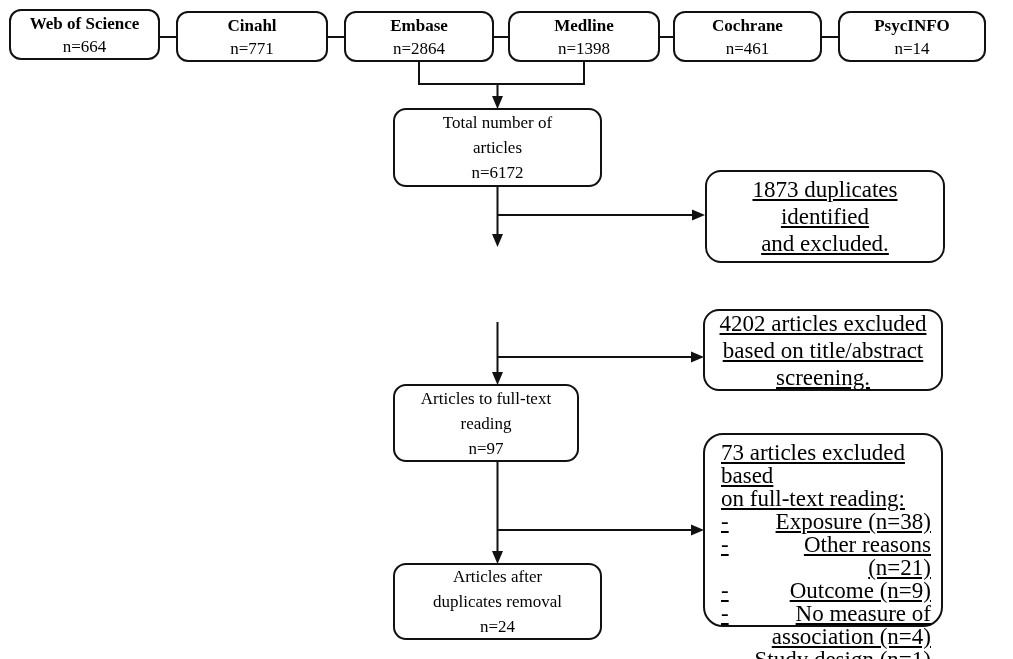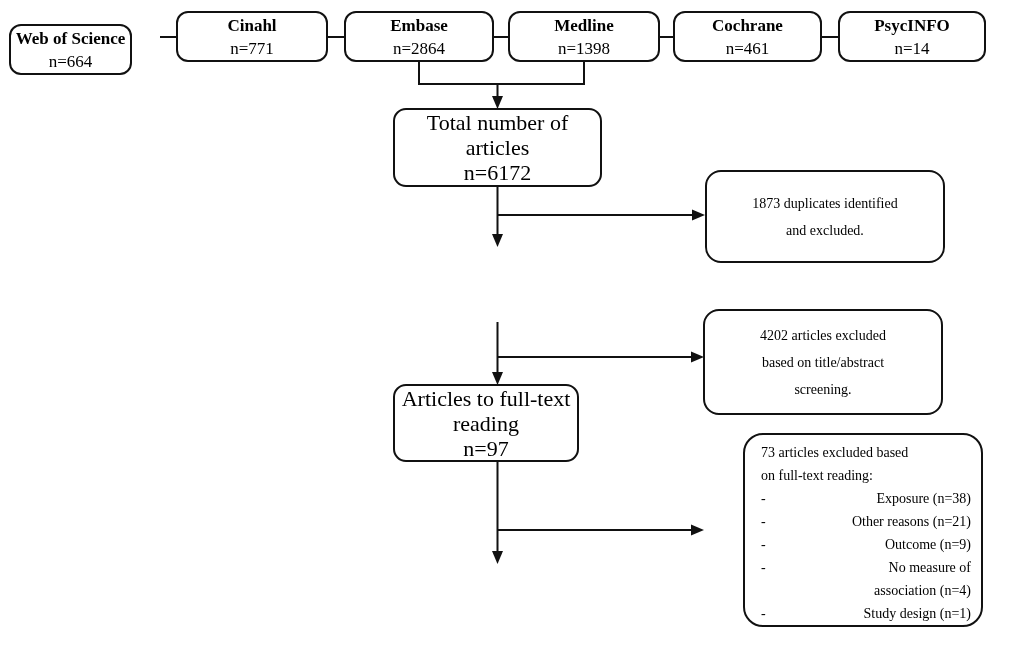--- a/index.html
+++ b/index.html
@@ -25,30 +25,29 @@
     border: 2px solid #111111;
     z-index: 1;
     display: flex;
     flex-direction: column;
     justify-content: center;
     align-items: center;
     text-align: center;
   }
   .src { border-radius: 12px; font-size: 17px; line-height: 23px; }
   .src-name { font-weight: 700; }
-  .stage { border-radius: 13px; font-size: 22px; line-height: 25px; }
-  .excl { border-radius: 16px; font-size: 14px; line-height: 27px; }
+  .stage { border-radius: 13px; font-size: 17px; line-height: 25px; }
+  .excl { border-radius: 16px; font-size: 23px; line-height: 27px; text-decoration: underline; }
   .excl-c {
     border-radius: 20px;
     justify-content: flex-start;
     align-items: stretch;
     text-align: left;
     line-height: 23px;
     padding: 6px 10px 6px 16px;
-    margin-left: 40px;
   }
   .multiline { white-space: pre-line; }
   .li { display: flex; }
   .li .dash { width: 21px; flex: none; }
   .li .txt { flex: 1; text-align: right; }
 </style>
 </head>
 <body>
 
 <div class="canvas">
@@ -64,21 +63,21 @@
       <polygon points="492,96 503,96 497.5,109"></polygon>
       <polygon points="492,234 503,234 497.5,247"></polygon>
       <polygon points="492,372 503,372 497.5,385"></polygon>
       <polygon points="492,551 503,551 497.5,564"></polygon>
       <polygon points="692,209.5 692,220.5 705,215"></polygon>
       <polygon points="691,351.5 691,362.5 704,357"></polygon>
       <polygon points="691,524.5 691,535.5 704,530"></polygon>
     </g>
   </svg>
 
-  <div class="box src" style="left:9px;top:24px;width:123px;height:51px">
+  <div class="box src" style="left:9px;top:9px;width:151px;height:51px">
     <div class="src-name">Web of Science</div>
     <div class="src-count">n=664</div>
   </div>
   <div class="box src" style="left:176px;top:11px;width:152px;height:51px">
     <div class="src-name">Cinahl</div>
     <div class="src-count">n=771</div>
   </div>
   <div class="box src" style="left:344px;top:11px;width:150px;height:51px">
     <div class="src-name">Embase</div>
     <div class="src-count">n=2864</div>
@@ -99,26 +98,31 @@
   <div class="box stage" style="left:393px;top:108px;width:209px;height:79px">
     <div class="multiline">Total number of
 articles
 n=6172</div>
   </div>
   <div class="box stage" style="left:393px;top:384px;width:186px;height:78px">
     <div class="multiline">Articles to full-text
 reading
 n=97</div>
   </div>
+  <div class="box stage" style="left:393px;top:563px;width:209px;height:77px">
+    <div class="multiline">Articles after
+duplicates removal
+n=24</div>
+  </div>
 
   <div class="box excl" style="left:705px;top:170px;width:240px;height:93px">
     <div class="multiline">1873 duplicates identified
 and excluded.</div>
   </div>
-  <div class="box excl" style="left:703px;top:309px;width:240px;height:106px">
+  <div class="box excl" style="left:703px;top:309px;width:240px;height:82px">
     <div class="multiline">4202 articles excluded
 based on title/abstract
 screening.</div>
   </div>
   <div class="box excl excl-c" style="left:703px;top:433px;width:240px;height:194px">
     <div class="multiline">73 articles excluded based
 on full-text reading:</div>
     <div class="li">
       <span class="dash">-</span>
       <span class="txt multiline">Exposure (n=38)</span>

